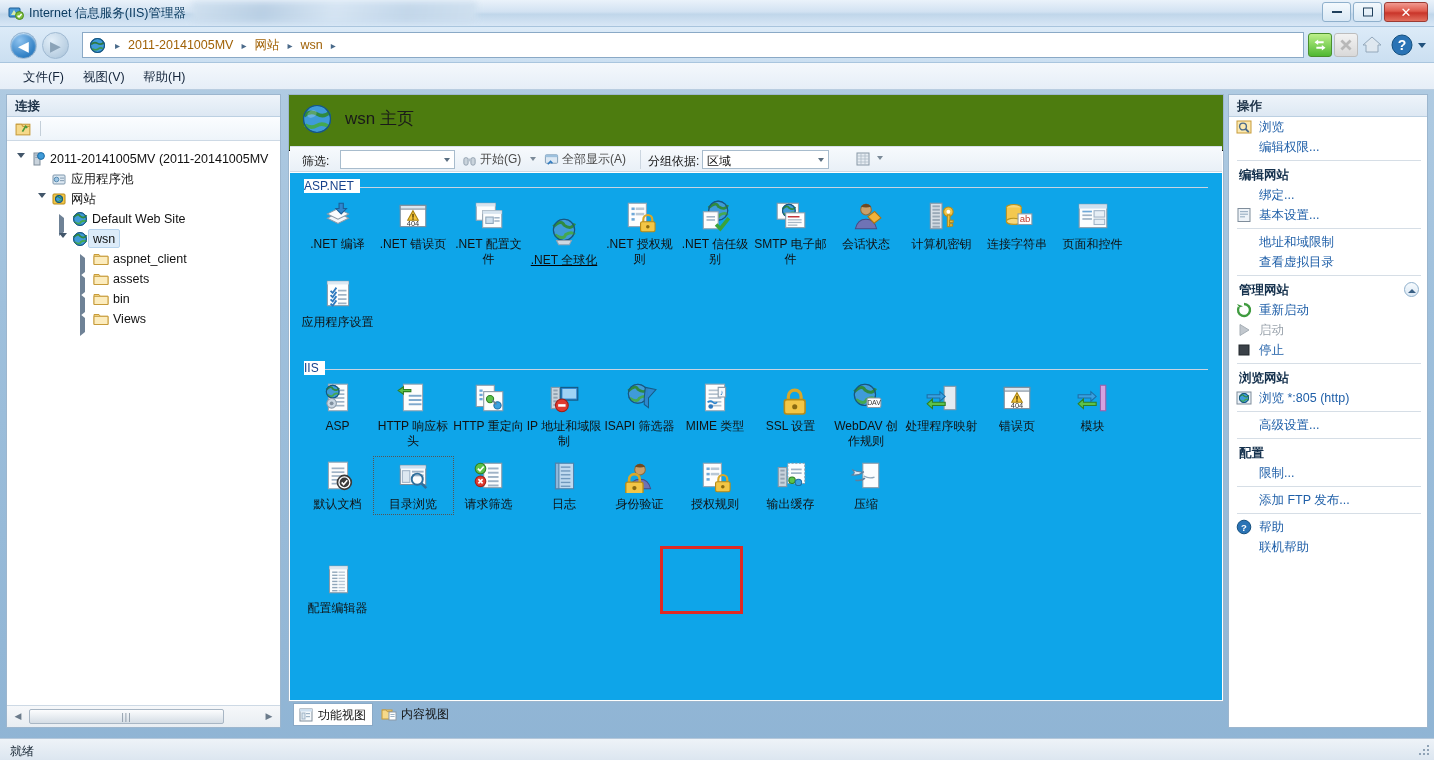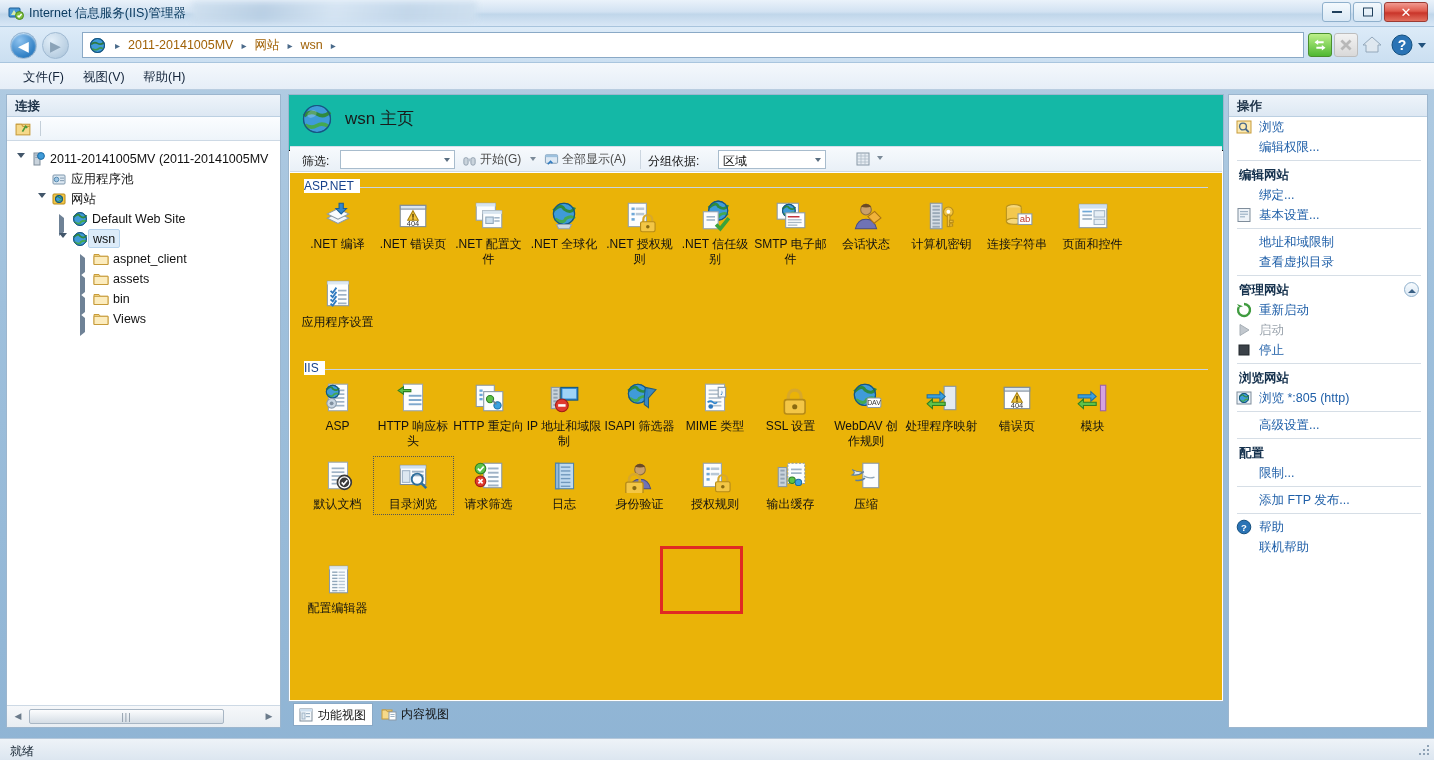--- a/index.html
+++ b/index.html
@@ -83,34 +83,34 @@
   .sel-node .lbl { background:#dcebf9; border:1px solid #b7d4ee; border-radius:2px; padding:0 4px; margin-left:-4px; line-height:18px; height:19px; }
   #hscroll { position:absolute; left:0; right:0; bottom:0; height:22px;
     background:linear-gradient(180deg,#f6f8fa,#e8edf2); border-top:1px solid #cdd9e5; }
   #hs-thumb { position:absolute; left:22px; top:3px; width:195px; height:15px;
     background:linear-gradient(180deg,#fcfdfe,#d5dde5); border:1px solid #a8b6c4; border-radius:2px; }
   #hs-thumb span { position:absolute; left:50%; top:2px; transform:translateX(-50%); color:#7d8c9b; font-size:9px; letter-spacing:1px; }
   .hs-arr { position:absolute; top:3px; width:16px; height:15px; color:#6b7b8b; font-size:9px; text-align:center; line-height:15px; }
 
   #pane-mid { position:absolute; left:288px; top:94px; width:936px; height:608px;
     background:#fff; border:1px solid #9cb6ce; }
-  #mid-head { height:56px; background:#14b8a6; position:relative; border-bottom:1px solid #000000; }
+  #mid-head { height:56px; background:#4d7c0f; position:relative; border-bottom:1px solid #000000; }
   #mid-globe { position:absolute; left:12px; top:8px; width:32px; height:32px; }
   #mid-title { position:absolute; left:56px; top:12px; font-size:17px; color:#1a1a1a; }
   #filterbar { position:absolute; left:1px; right:1px; top:51px; height:26px;
     background:linear-gradient(180deg,#f7fafd,#e9f0f7); border-top:1px solid #d6e0ea;
     border-bottom:1px solid #cfdae5; }
   .fb-lbl { position:absolute; top:6px; font-size:12px; color:#111; }
   .fb-combo { position:absolute; top:3px; height:19px; background:#fff;
     border:1px solid #a8bccd; }
   .fb-combo .car { position:absolute; right:4px; top:7px; width:0;height:0;
     border-left:3.5px solid transparent;border-right:3.5px solid transparent;border-top:4px solid #5a6e80; }
   .fb-btn { position:absolute; top:4px; height:18px; font-size:12px; color:#4a4a4a; white-space:nowrap; }
   .fb-sep { position:absolute; top:3px; width:1px; height:19px; background:#ccd6e0; }
-  #grid { position:absolute; left:1px; right:1px; top:78px; bottom:1px; background:#eab308; overflow:hidden; }
+  #grid { position:absolute; left:1px; right:1px; top:78px; bottom:1px; background:#0ea5e9; overflow:hidden; }
   .sec { position:absolute; left:0; right:0; }
   .sec-hd { position:relative; height:16px; }
   .sec-hd .t { position:absolute; left:14px; top:0; font-size:12px; color:#16418c; background:#fff; padding-right:6px; z-index:2; }
   .sec-hd .ln { position:absolute; left:14px; right:14px; top:8px; height:1px; background:#c8d4e2; }
   .tile { position:absolute; width:75px; text-align:center; }
   .tile .ico { width:34px; height:34px; margin:0 auto 4px; position:relative; }
   .tile .cap { font-size:12px; color:#111; line-height:15px; }
   .tile.selected .inner { outline:1px dotted #555; outline-offset:2px; }
   #redbox { position:absolute; border:3px solid #e02a23; pointer-events:none; }
   #viewtabs { position:absolute; left:288px; top:703px; width:936px; height:25px; }
@@ -351,21 +351,21 @@
       <span style="position:absolute;left:240px;top:10px;width:0;height:0;border-left:3.5px solid transparent;border-right:3.5px solid transparent;border-top:4px solid #7b8a98"></span>
       <div class="fb-btn" style="left:254px">
         <svg style="vertical-align:-4px;margin-right:3px" width="15" height="15" viewBox="0 0 16 16">
           <rect x="1.5" y="3" width="13" height="9" rx="1" fill="#dce8f3" stroke="#7f9cb5"></rect>
           <rect x="1.5" y="3" width="13" height="2.5" fill="#9cc0dd"></rect>
           <path d="M4 13 l3 -3 l2 2" stroke="#2f7ac0" stroke-width="1.6" fill="none"></path>
         </svg><span>全部显示(A)</span>
       </div>
       <div class="fb-sep" style="left:350px"></div>
       <div class="fb-lbl" style="left:358px">分组依据:</div>
-      <div class="fb-combo" style="left:428px; width:108px">
+      <div class="fb-combo" style="left:412px; width:127px">
         <span style="position:absolute;left:4px;top:2px;font-size:12px;color:#111">区域</span>
         <span class="car"></span>
       </div>
       <div class="fb-btn" style="left:565px">
         <svg width="16" height="16" style="vertical-align:-4px" viewBox="0 0 16 16">
           <rect x="2" y="2" width="12" height="12" fill="#e7edf3" stroke="#8797a6"></rect>
           <path d="M2 5 h12 M2 8 h12 M2 11 h12 M6 2 v12 M10 2 v12" stroke="#aebbc7" stroke-width="0.8"></path>
         </svg>
         <span style="display:inline-block;width:0;height:0;vertical-align:3px;margin-left:3px;border-left:3.5px solid transparent;border-right:3.5px solid transparent;border-top:4px solid #7b8a98"></span>
       </div>
@@ -408,21 +408,21 @@
                 <rect x="4" y="4" width="18" height="3" fill="#d7e4ef"></rect>
                 <rect x="10" y="11" width="18" height="16" fill="#fbfdfe" stroke="#94a3b1"></rect>
                 <rect x="10" y="11" width="18" height="3" fill="#d7e4ef"></rect>
                 <rect x="13" y="17" width="7" height="6" fill="#cfe0ee" stroke="#8fa6ba"></rect>
                 <rect x="21" y="17" width="5" height="1.4" fill="#9fb3c6"></rect>
                 <rect x="21" y="20" width="5" height="1.4" fill="#9fb3c6"></rect>
               </svg></div>
             <div class="cap">.NET 配置文件</div>
           </div>
         </div>
-        <div class="tile" style="left: 236.5px; top: 26px;">
+        <div class="tile" style="left: 236.5px; top: 42px; text-decoration: underline;">
           <div class="inner">
             <div class="ico"><svg viewBox="0 0 32 32" width="100%" height="100%">
                 <circle cx="16" cy="14" r="10" fill="#3f9bd8" stroke="#1c6ba4"></circle>
                 <path d="M6 11 q8 -7 10 -1.5 q7 5 10 -1.5" stroke="#2f8a3f" stroke-width="2.8000000000000003" fill="none"></path>
                 <path d="M7.5 18.5 q8 5.5 10 0 q6 -3.5 8.5 0" stroke="#44a851" stroke-width="2.8000000000000003" fill="none"></path>
                 <circle cx="16" cy="14" r="10" fill="none" stroke="#17567f"></circle>
                 <path d="M9 24 h14 l-2 4 h-10 z" fill="#cdd8e2" stroke="#94a3b1"></path>
               </svg></div>
             <div class="cap">.NET 全球化</div>
           </div>

